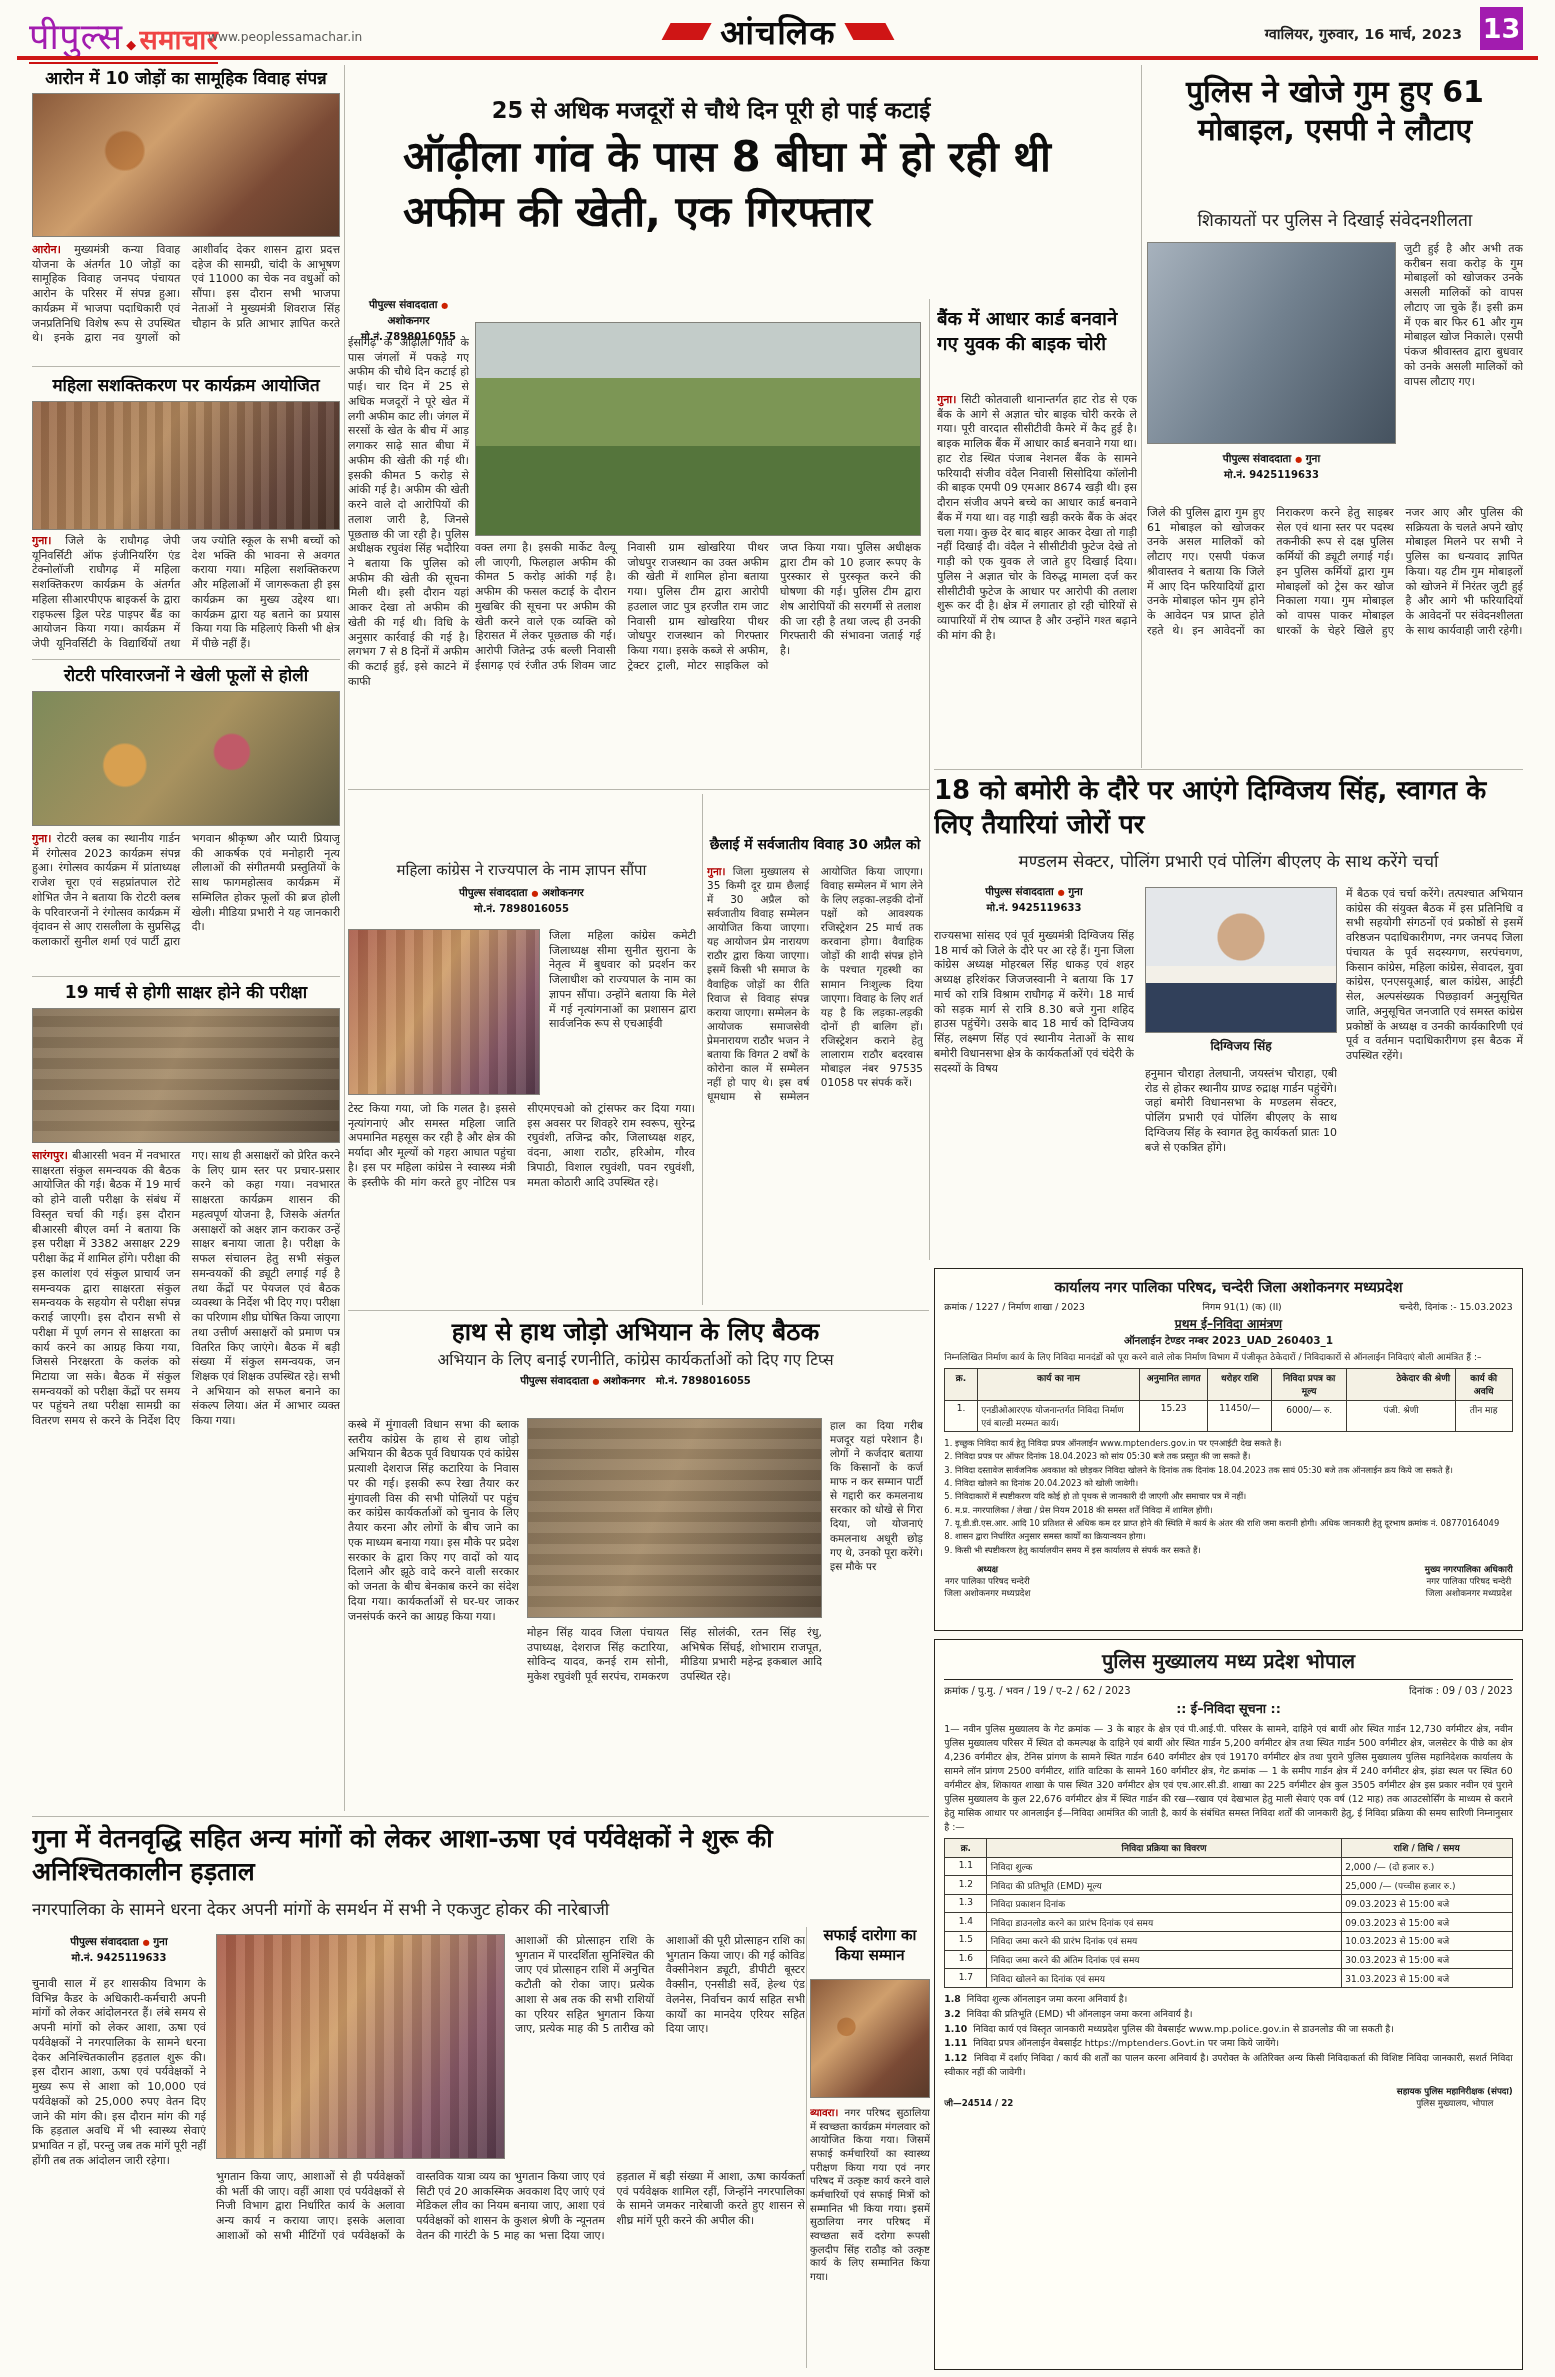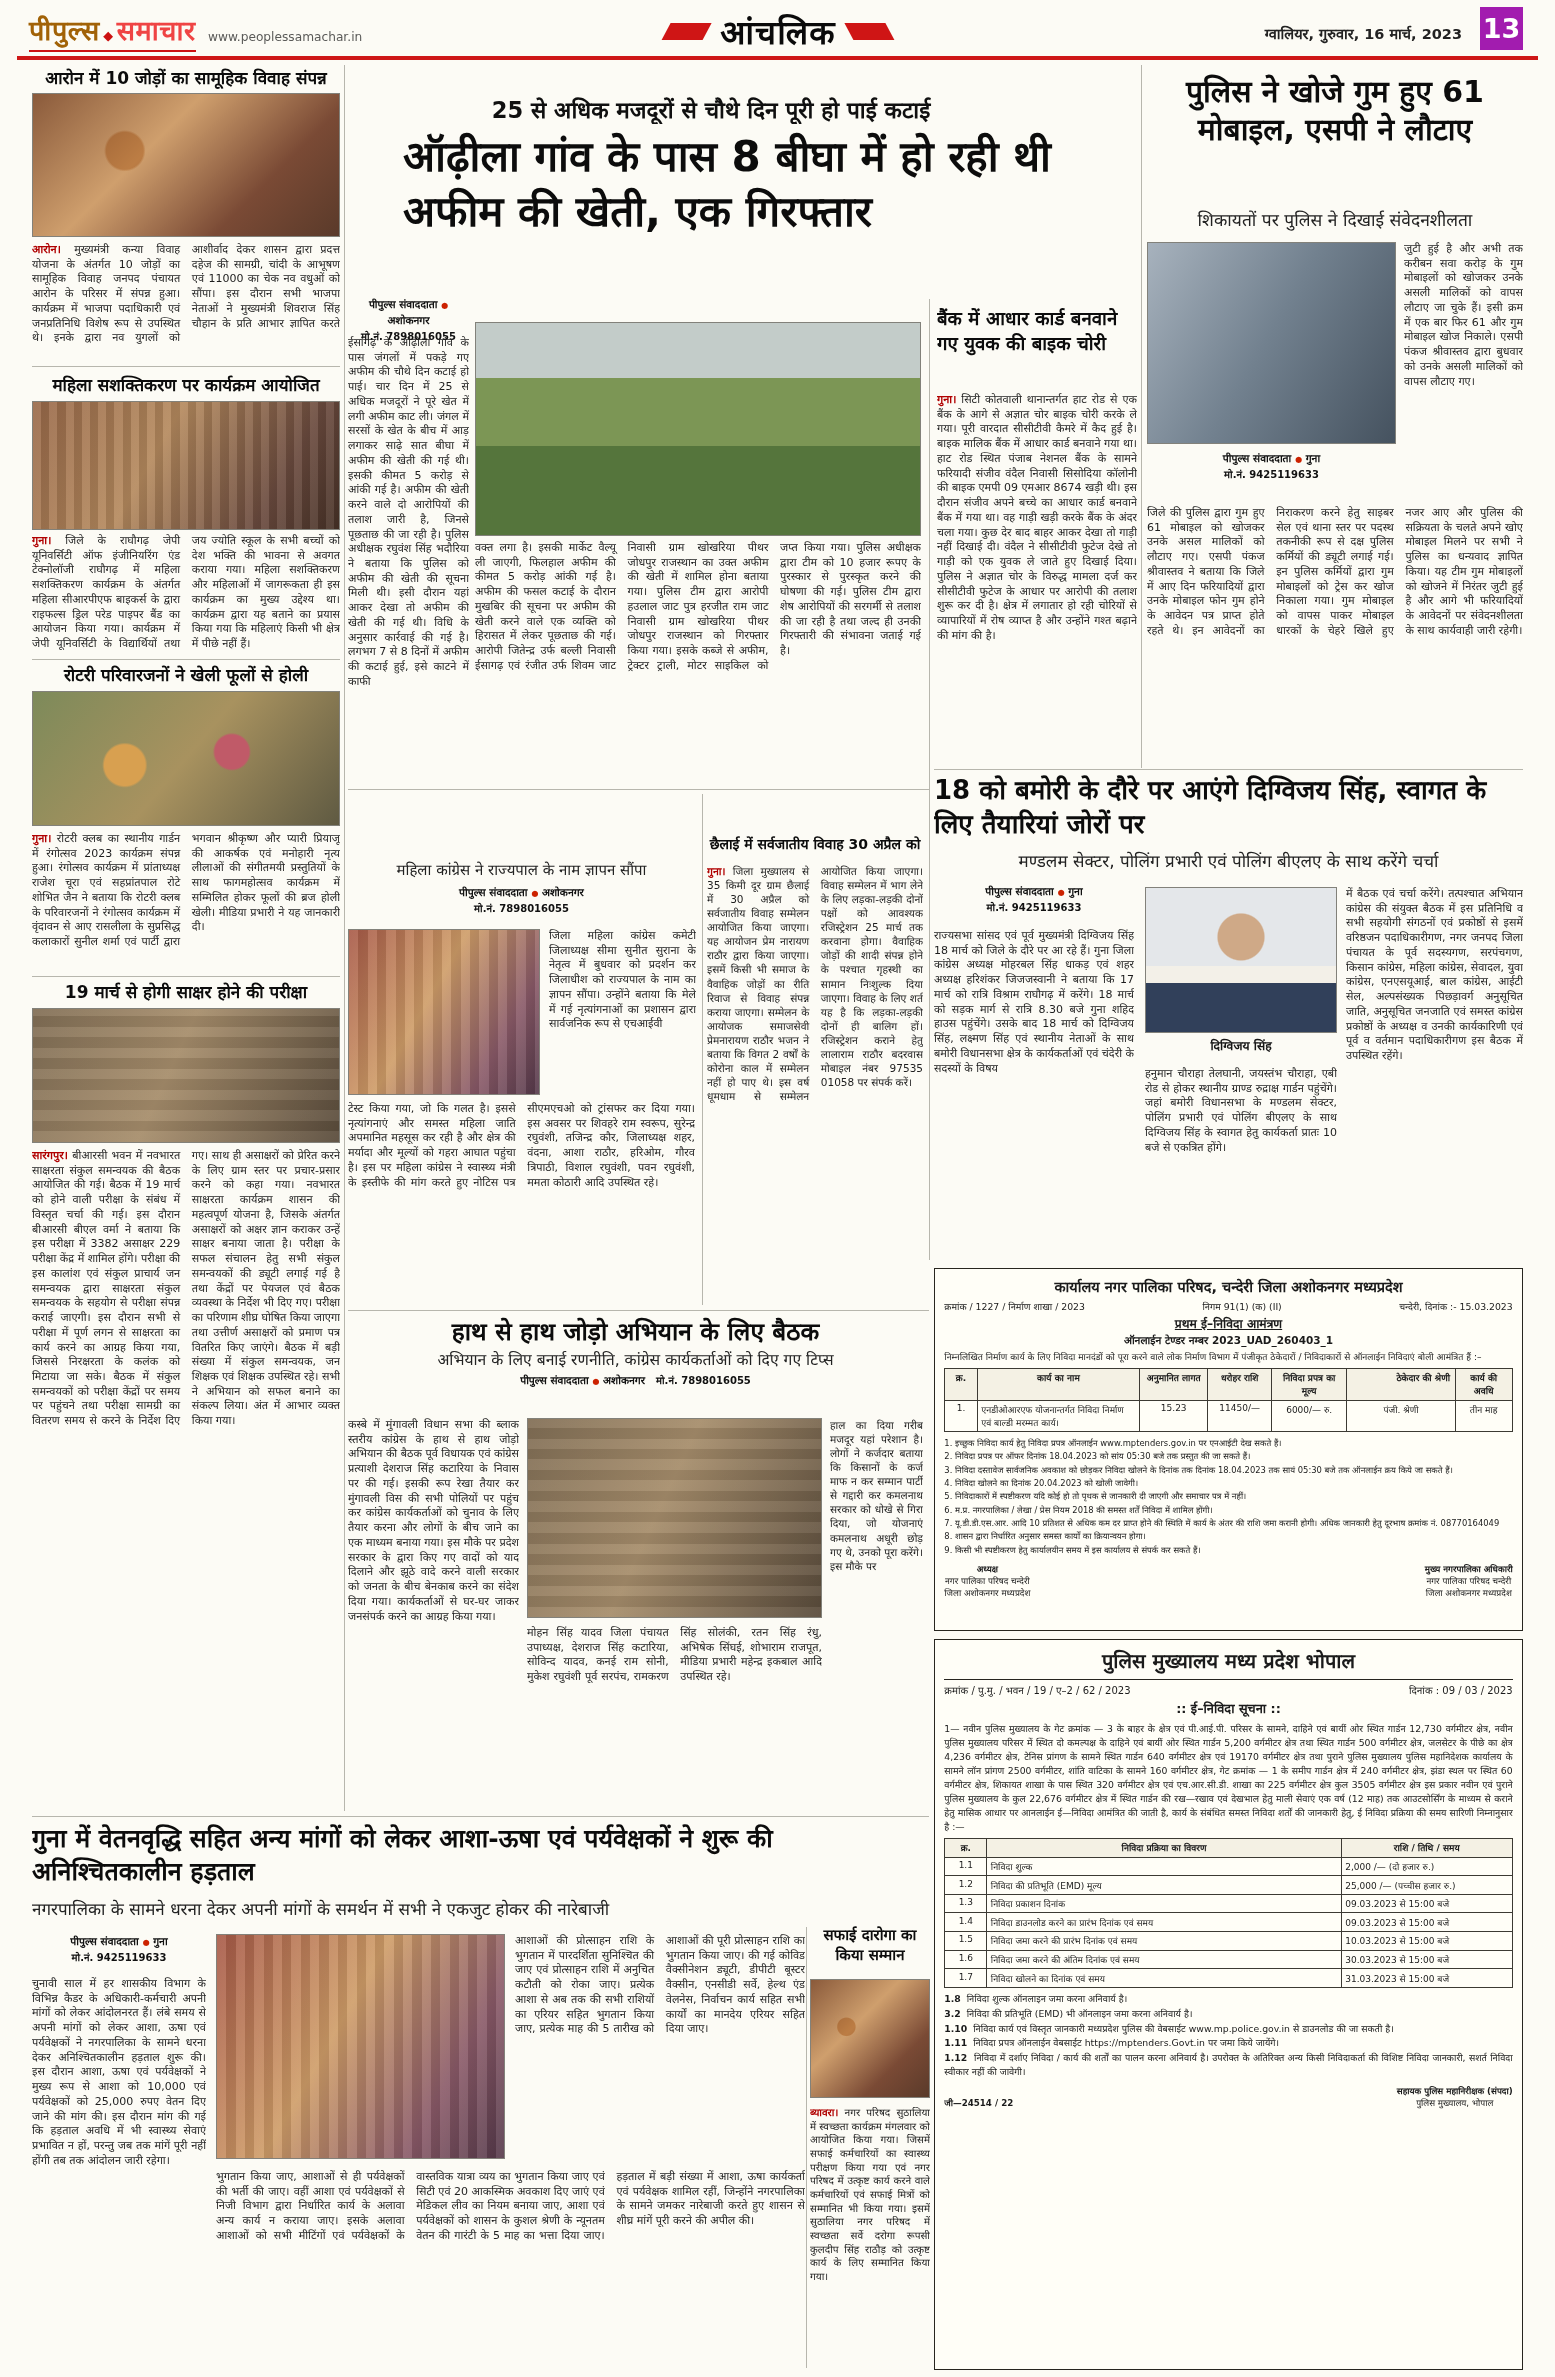--- a/index.html
+++ b/index.html
@@ -25,21 +25,21 @@
   .ph-portrait{background:radial-gradient(circle at 50% 34%,#cfa987 0 17%,rgba(0,0,0,0) 18%),linear-gradient(#e4e7ea 0 54%,#f3f0e8 54% 66%,#31405a 66%);}
   .ph-meeting{background:repeating-linear-gradient(0deg,rgba(255,255,255,.06) 0 10.5px,rgba(0,0,0,.08) 10.5px 21px),linear-gradient(115deg,#837057,#a78e6c 45%,#5a4c3c);}
   .ph-protest{background:repeating-linear-gradient(90deg,rgba(255,255,255,.09) 0 9.3px,rgba(0,0,0,.09) 9.3px 18.6px),linear-gradient(120deg,#a85a48,#cf9d68 42%,#8a5a68 76%,#55394a);}
   .ph-flower{background:radial-gradient(circle at 30% 55%,#d8a050 0 9%,transparent 10%),radial-gradient(circle at 65% 45%,#c05a68 0 8%,transparent 9%),linear-gradient(130deg,#7d8a5a,#a8925f 50%,#5f5a42);}
   .vline{background:#b7b6ad;width:0.6px;}
   .hline{background:#b7b6ad;height:0.6px;}
   .redrule{background:#ce1717;}
   .kicker{font-weight:bold;color:#101010;}
   .caption{font-weight:bold;text-align:center;font-size:12.2px;}
   .pagebox{background:#a21caf;color:#fff;font-weight:bold;font-size:27px;display:flex;align-items:center;justify-content:center;}
-  .logo1{color:#a16207;font-weight:bold;font-size:27px;letter-spacing:0.6px;}
+  .logo1{color:#a21caf;font-weight:normal;font-size:36px;letter-spacing:0.6px;}
   .logo2{color:#ef4444;font-weight:bold;font-size:27px;letter-spacing:0.6px;}
   .logo-d{color:#cc1111;font-size:12.8px;margin:0 3.5px;}
   .logo-wrap{border-bottom:2.9px solid #cc1111;padding-bottom:2.3px;display:inline-block;}
   .website{color:#5a5a58;font-size:12.2px;}
   .section-title{font-size:33px;font-weight:bold;color:#0a0a0a;letter-spacing:1.2px;}
   .orn{width:41px;height:17.4px;background:#cf1515;transform:skewX(-28deg);}
   .orn2{width:41px;height:17.4px;background:#cf1515;transform:skewX(28deg);}
   .edition{font-size:14.5px;color:#222;font-weight:bold;}
   .notice{border:1.7px solid #27251f;background:#fffef7;padding:7px 9.3px;font-size:9.3px;color:#1b1b1b;}
   .notice .ntitle{font-weight:bold;text-align:center;}

